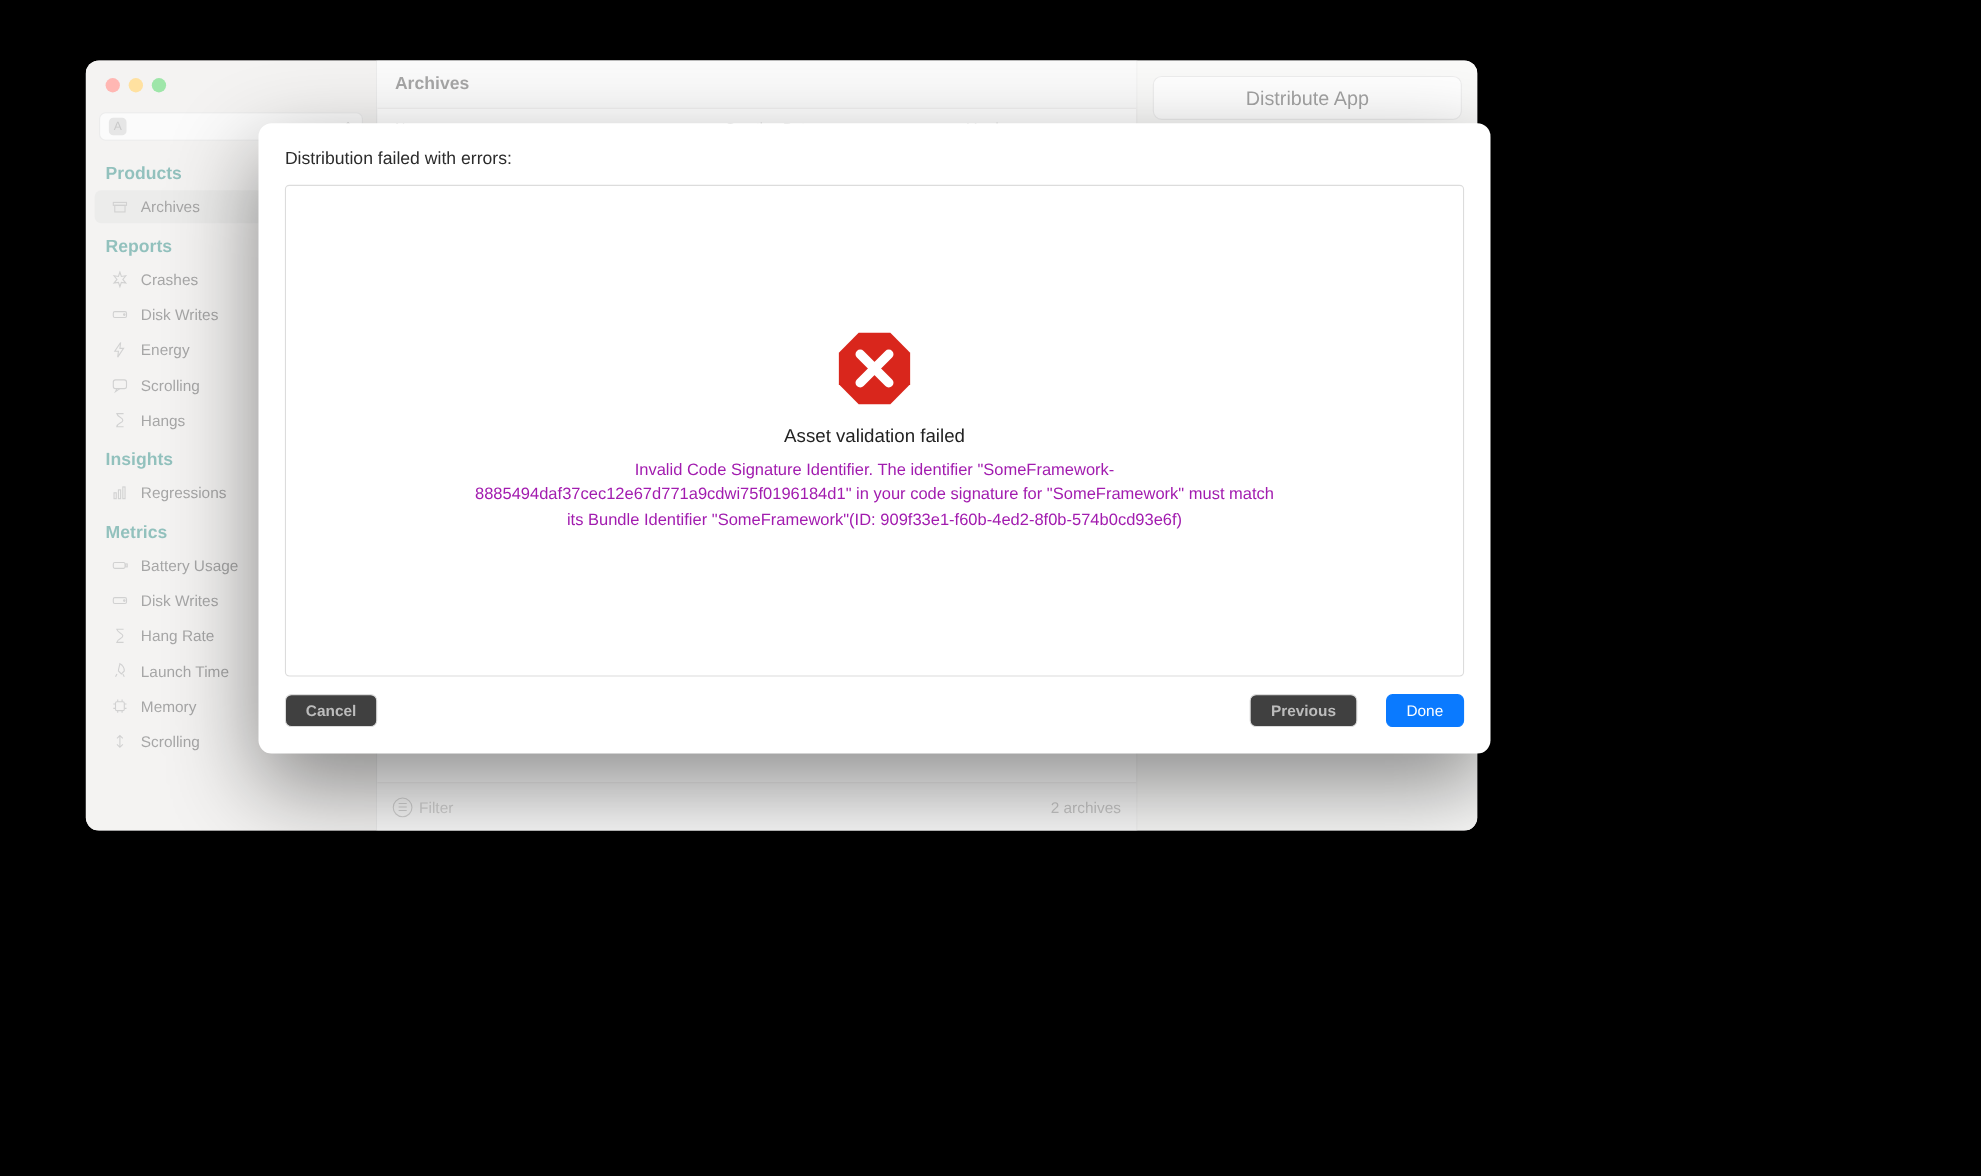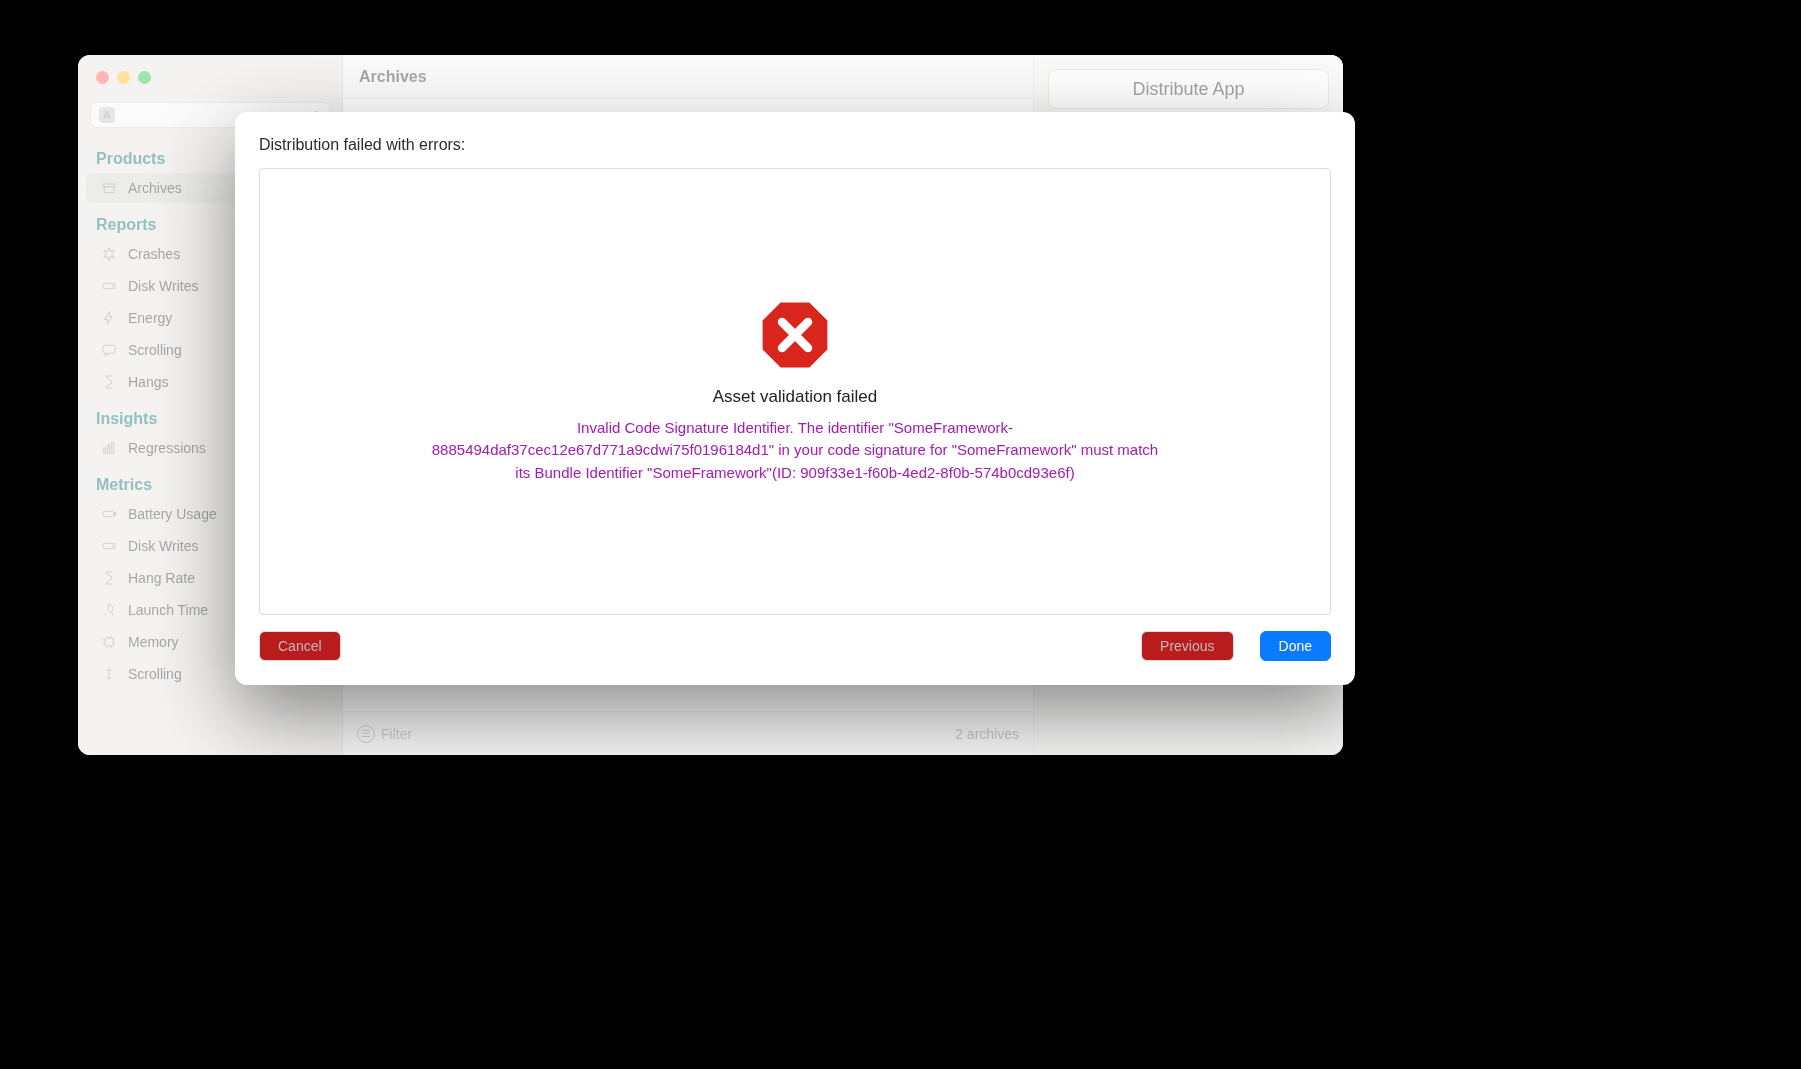--- a/index.html
+++ b/index.html
@@ -111,21 +111,21 @@
     text-align:center;
   }
   .stop-icon { width:72px; height:72px; margin-bottom:16px; }
   .err-head { font-size: 17px; color:#222; margin-bottom: 10px; }
   .err-msg { font-size: 15px; color:#a21caf; line-height:1.5; max-width: 740px;}
   .modal-buttons { display:flex; justify-content:space-between; align-items:center; padding-top:16px; }
   .modal-buttons .right { display:flex; gap:26px; }
   .mbtn {
     height: 30px; padding: 0 18px; border-radius:6px; font-size:14px;
     display:flex; align-items:center; justify-content:center;
-    border:1px solid #dcdcdc; background:#b91c1c; color:#333;
+    border:1px solid #dcdcdc; background:#404040; color:#333;font-weight:bold;
   }
   .mbtn.disabled { color:#bcbcbc; }
   .mbtn.primary { background:#0a7aff; color:#fff; border-color:#0a7aff; font-weight:500;}
 </style>
 </head>
 <body>
 
 <div class="window">
   <div class="sidebar">
     <div class="traffic-lights">

